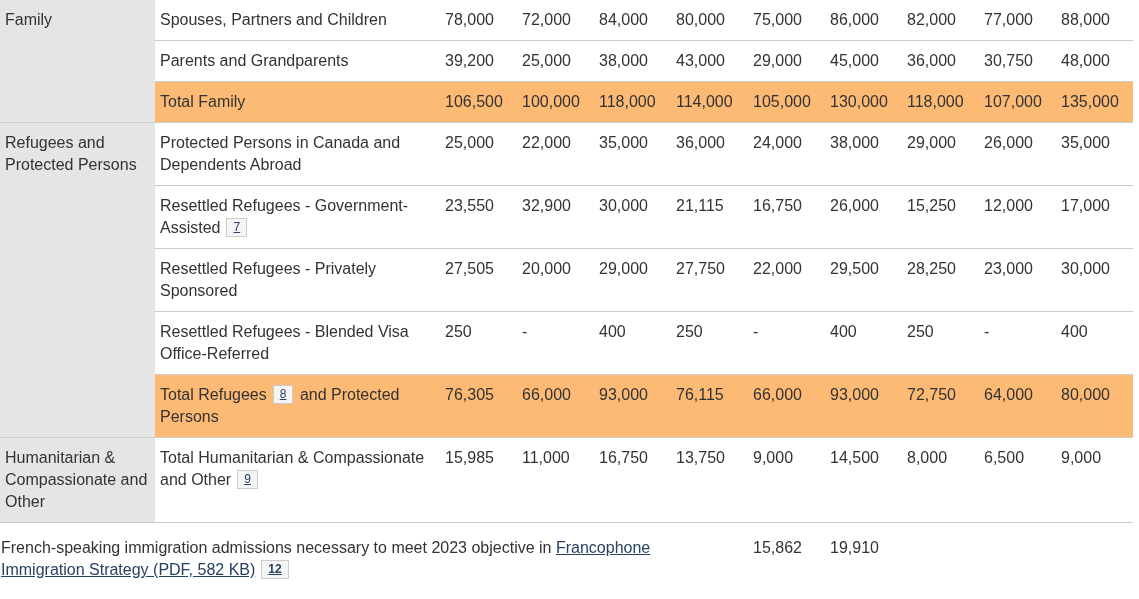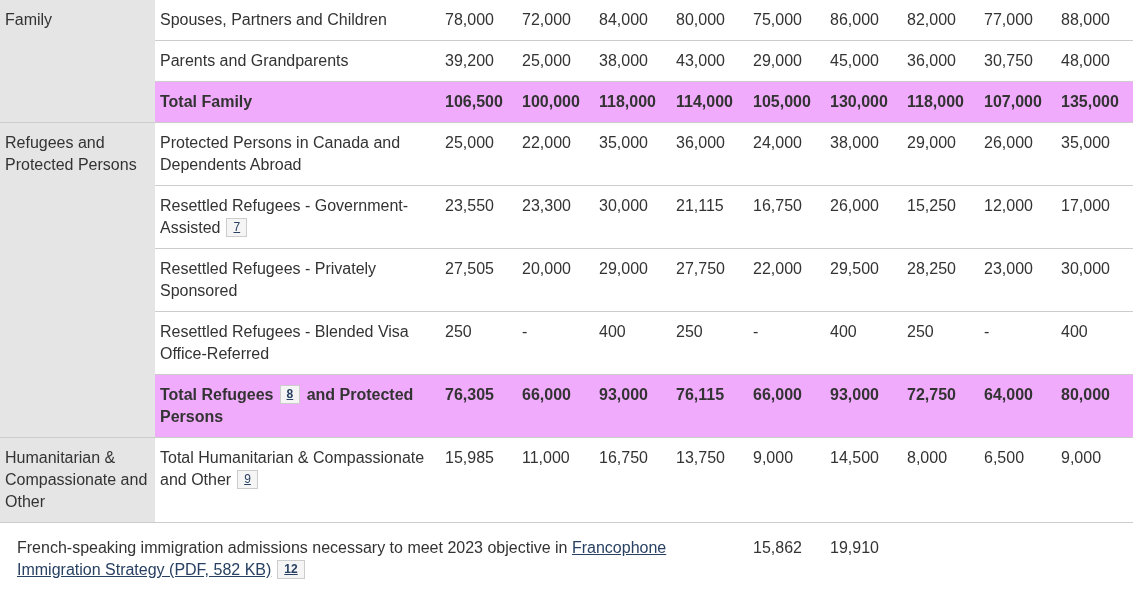--- a/index.html
+++ b/index.html
@@ -39,21 +39,21 @@
   }
   td.cat {
     padding-left: 6px;
     padding-right: 16px;
   }
   td.num {
     text-align: right;
     padding-right: 6px;
   }
   .bold { font-weight: bold; }
-  tr.total td { background: #f0abfc; font-weight: bold; }
+  tr.total td { background: #fdba74; }
   a.fnbox {
     display: inline-block;
     font-size: 12px;
     line-height: 12px;
     padding: 2px 6px 3px 6px;
     background: #f5f5f5;
     border: 1px solid #cccccc;
     margin-left: 6px;
     margin-right: 2px;
     vertical-align: 2px;
@@ -65,21 +65,21 @@
   td.cat a.fnbox { font-weight: inherit; }
   a.doclink {
     color: #284162;
     text-decoration: underline;
     cursor: pointer;
   }
   tr.footer-row td {
     border-bottom: none;
     padding-top: 14px;
   }
-  tr.footer-row td.flabel { padding-left: 17px; padding-right: 10px; }
+  tr.footer-row td.flabel { padding-left: 1px; padding-right: 10px; }
 </style>
 </head>
 <body>
 
 <div class="page">
   <table class="levels">
     <colgroup>
       <col style="width:155px">
       <col style="width:285px">
       <col style="width:77px">
@@ -139,21 +139,21 @@
           <td class="num bold">36,000</td>
           <td class="num">24,000</td>
           <td class="num">38,000</td>
           <td class="num bold">29,000</td>
           <td class="num">26,000</td>
           <td class="num">35,000</td>
         </tr>
         <tr>
           <td class="cat"><span>Resettled Refugees - Government-Assisted</span><a class="fnbox">7</a></td>
           <td class="num bold">23,550</td>
-          <td class="num">23,300</td>
+          <td class="num">32,900</td>
           <td class="num">30,000</td>
           <td class="num bold">21,115</td>
           <td class="num">16,750</td>
           <td class="num">26,000</td>
           <td class="num bold">15,250</td>
           <td class="num">12,000</td>
           <td class="num">17,000</td>
         </tr>
         <tr>
           <td class="cat"><span>Resettled Refugees - Privately Sponsored</span></td>

